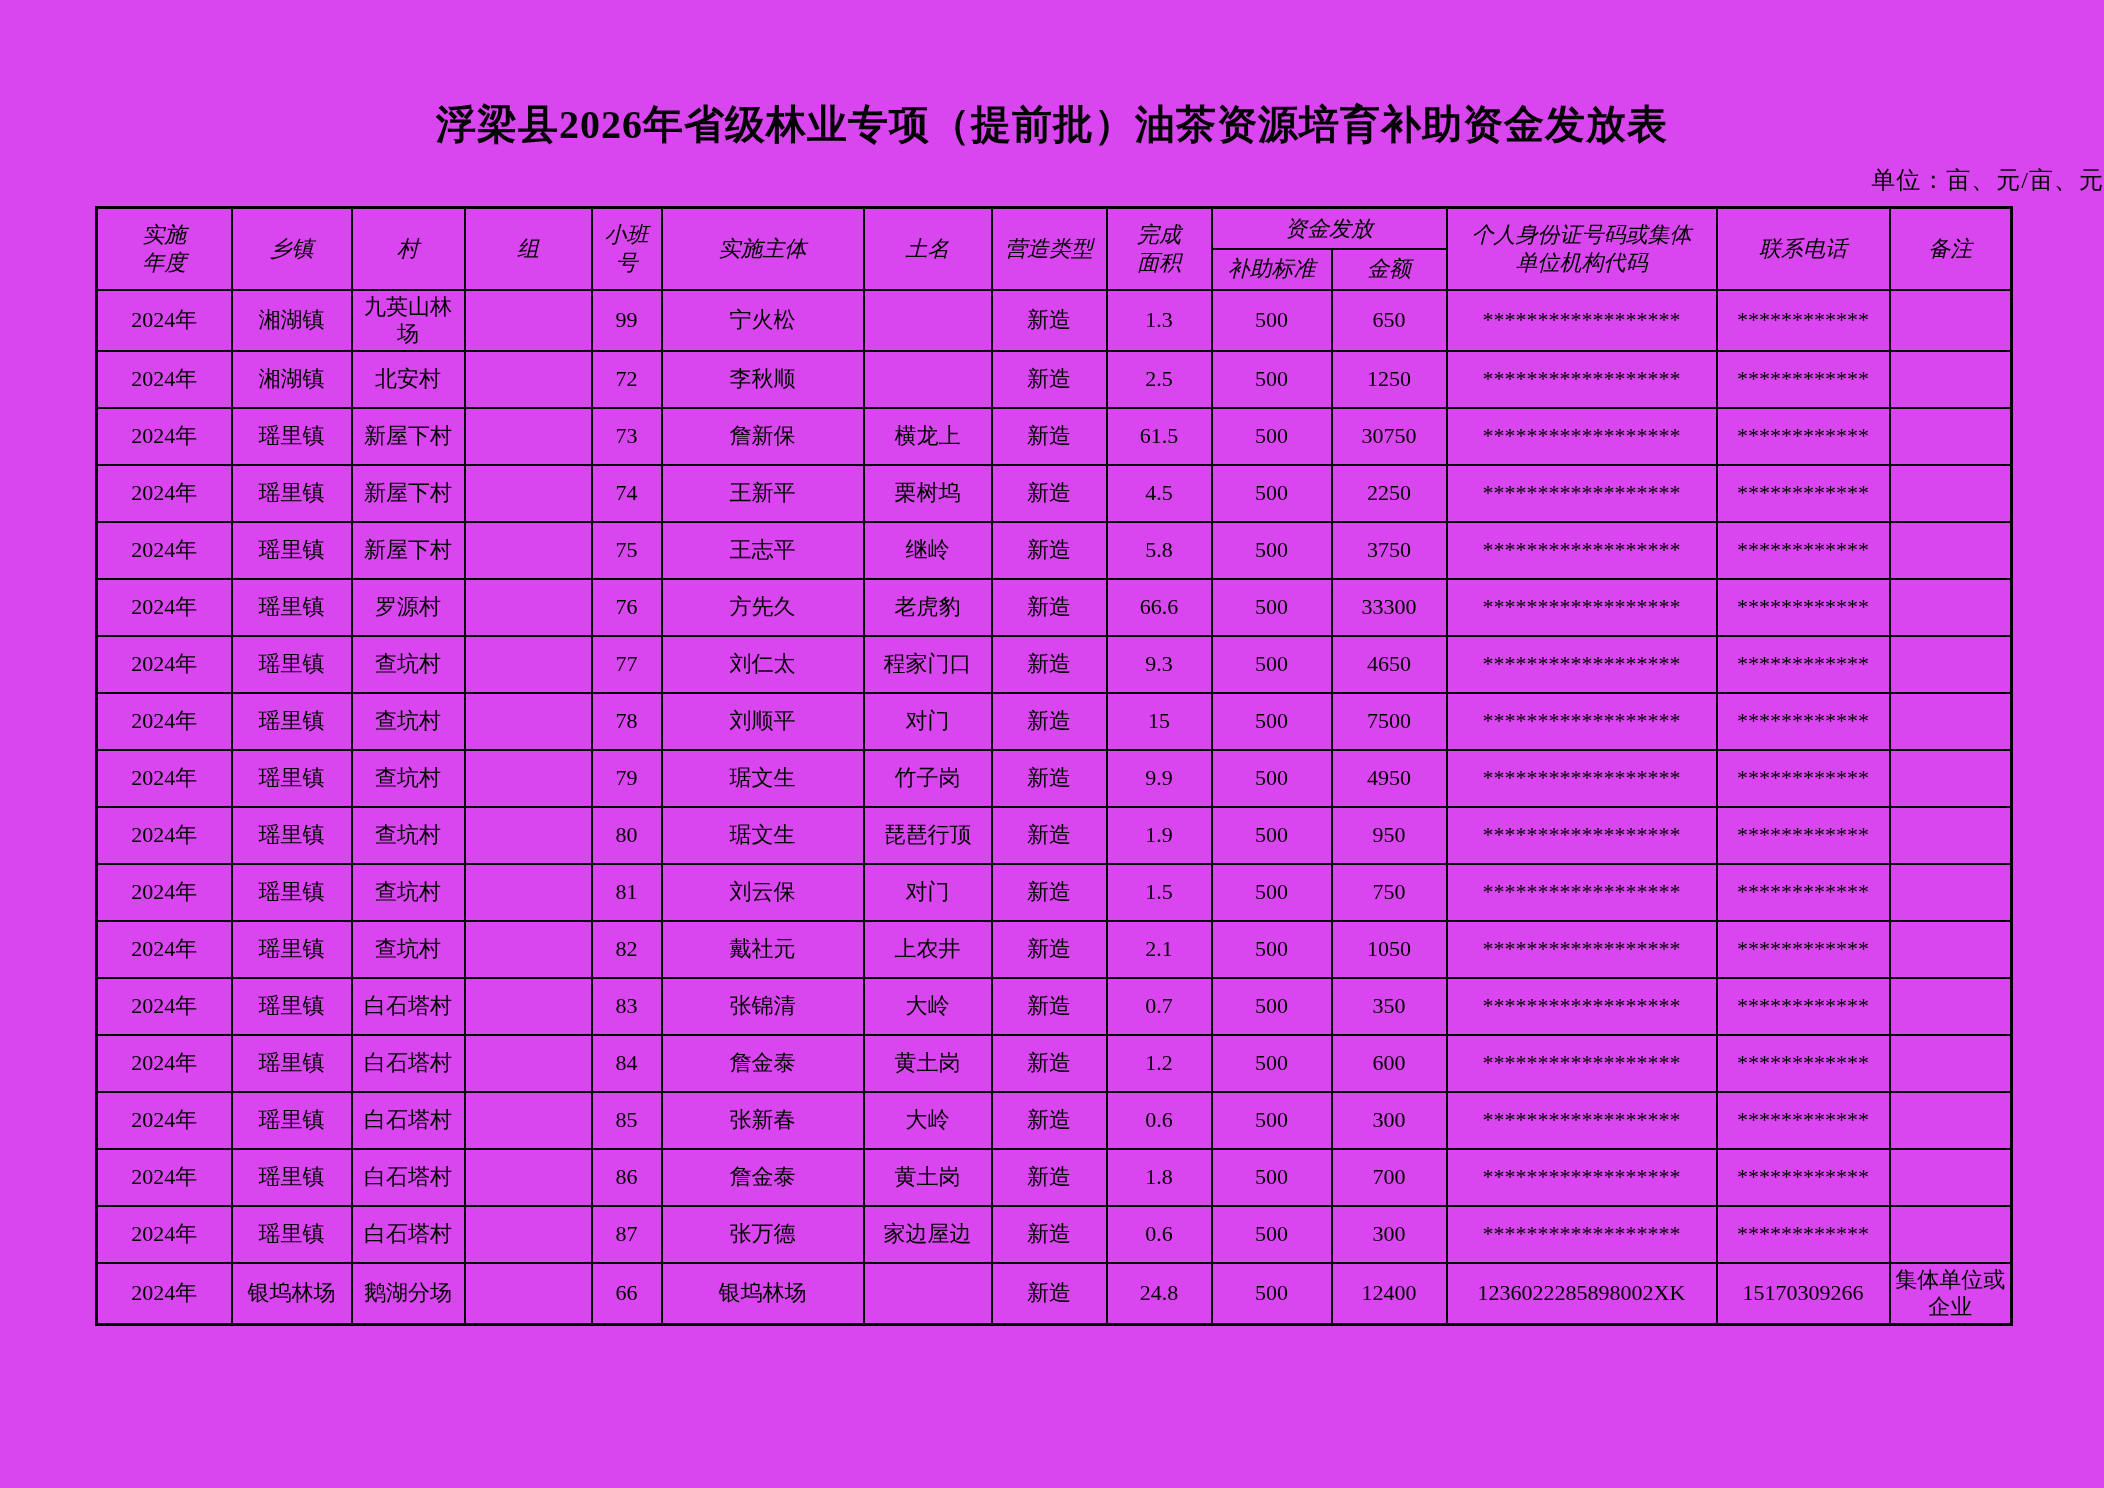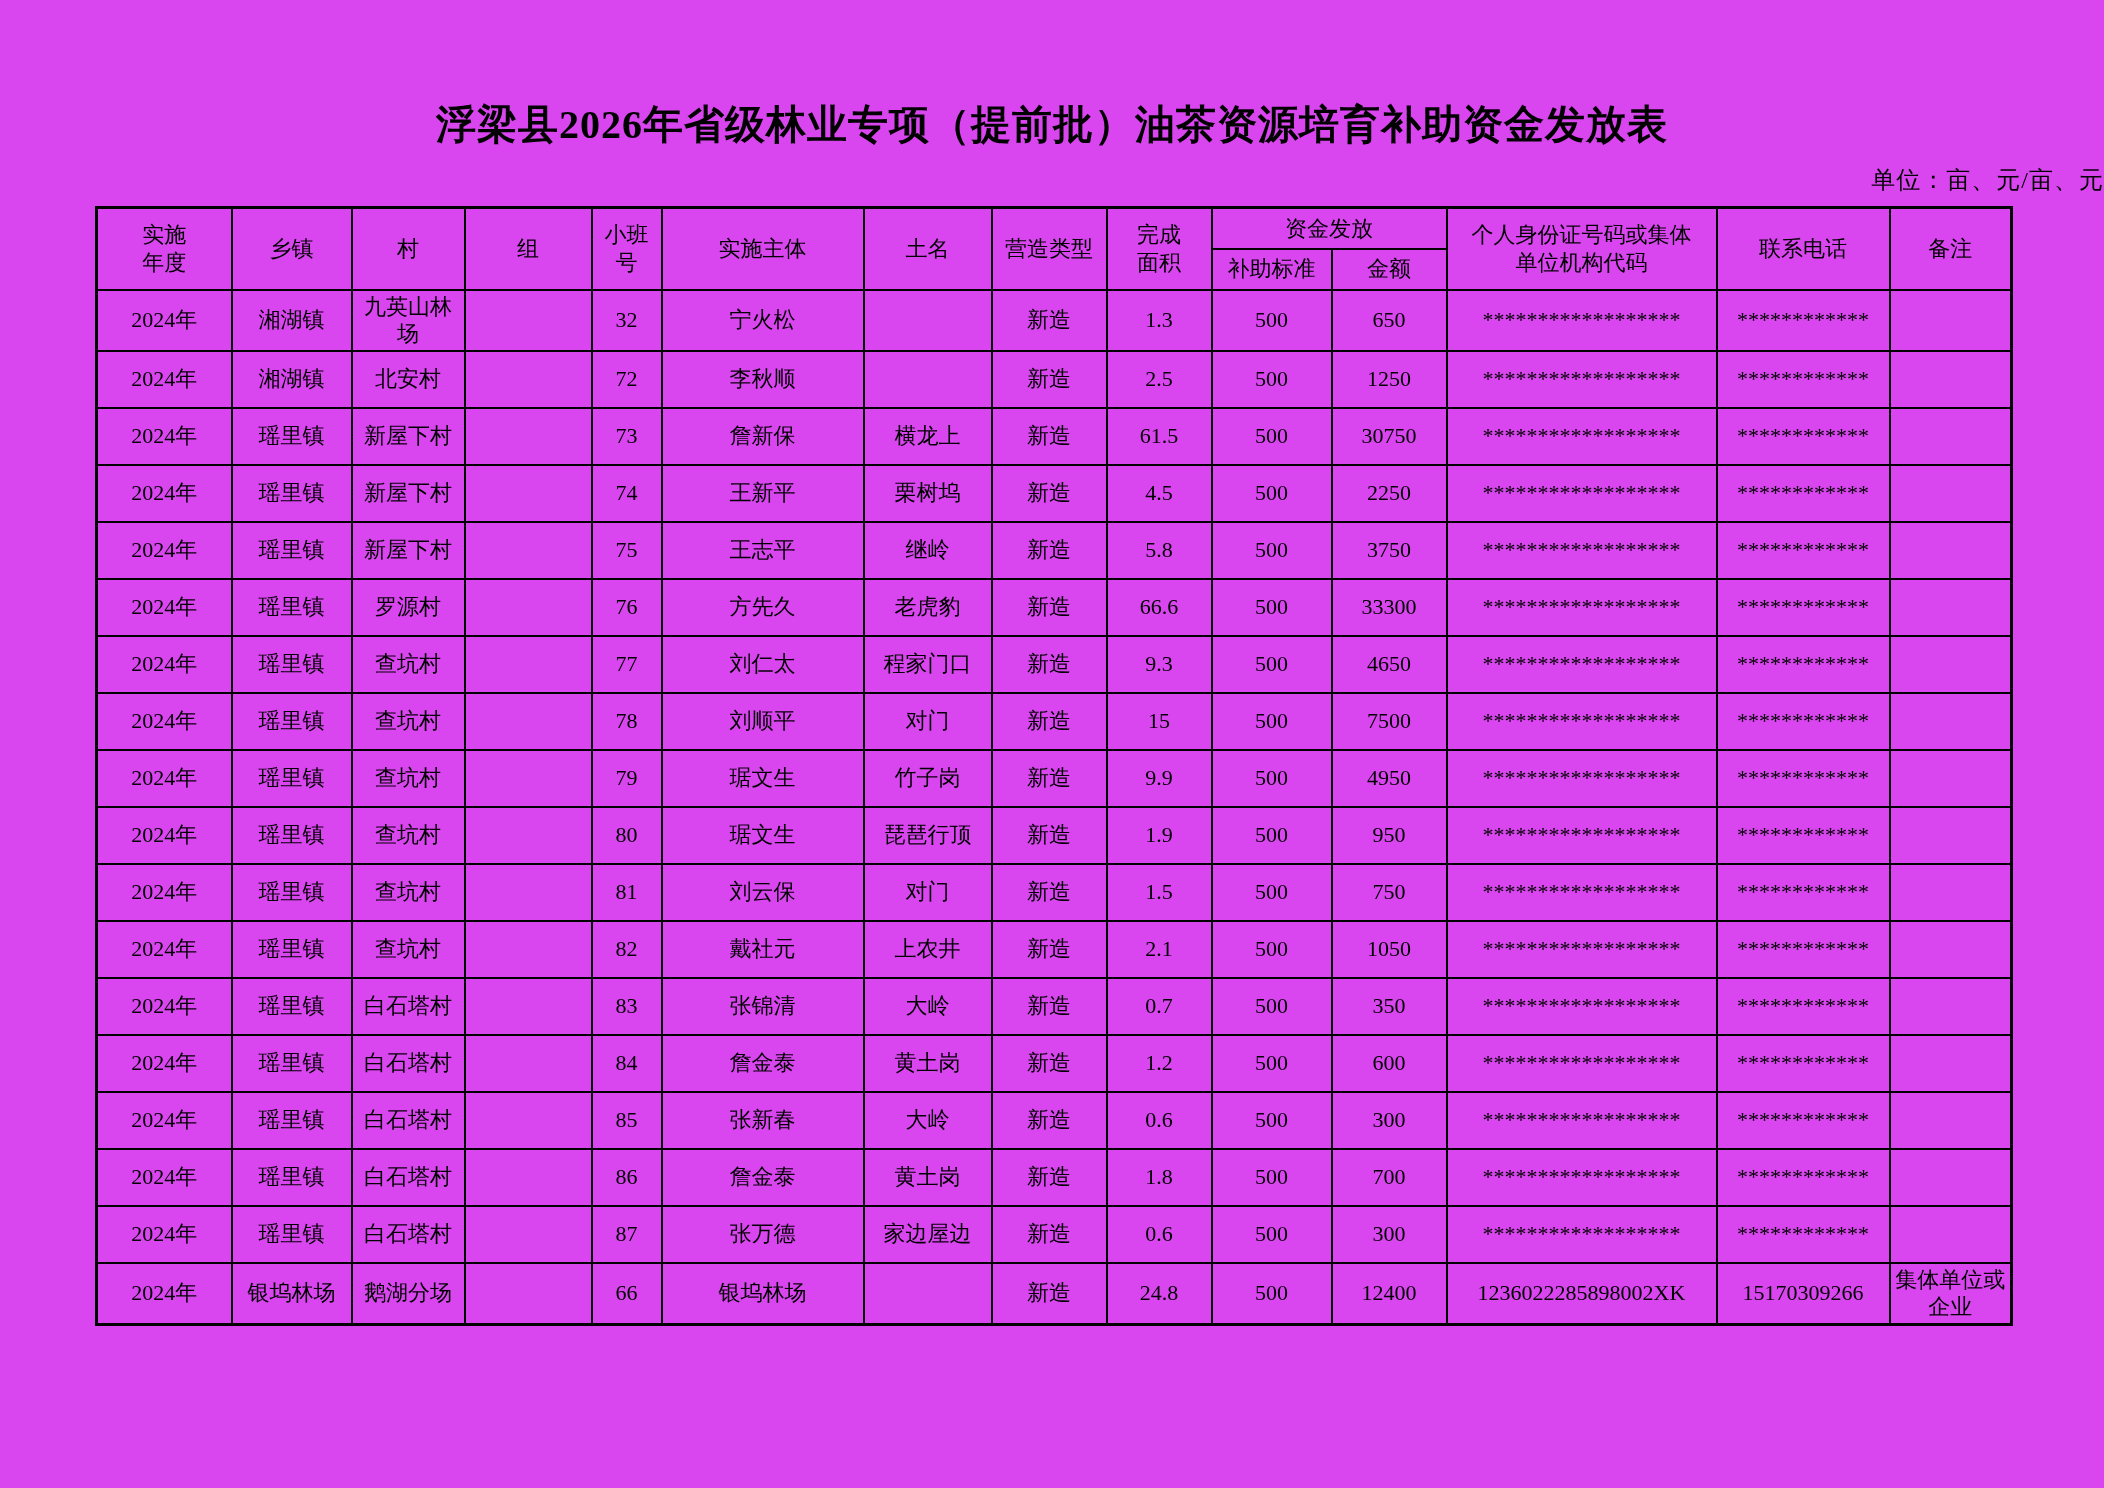--- a/index.html
+++ b/index.html
@@ -46,21 +46,21 @@
   table.subsidy th, table.subsidy td {
     border: 2px solid #000;
     text-align: center;
     vertical-align: middle;
     font-size: 22px;
     font-weight: normal;
     padding: 2px 4px;
     overflow: hidden;
     word-break: break-all;
   }
-  table.subsidy thead tr { height: 41px; }
+  table.subsidy thead tr { height: 41px; font-style: italic; }
   table.subsidy thead th { white-space: pre-line; line-height: 1.25; }
   table.subsidy tbody tr { height: 57px; }
   table.subsidy tbody td { line-height: 1.25; }
   .page-footer {
     margin-top: 62px;
     text-align: center;
     font-size: 24px;
     letter-spacing: 2px;
   }
 </style>
@@ -114,21 +114,21 @@
         <th>补助标准</th>
         <th>金额</th>
       </tr>
     </thead>
     <tbody id="table-body">
         <tr>
           <td>2024年</td>
           <td>湘湖镇</td>
           <td>九英山林场</td>
           <td></td>
-          <td>32</td>
+          <td>99</td>
           <td>宁火松</td>
           <td></td>
           <td>新造</td>
           <td>1.3</td>
           <td>500</td>
           <td>650</td>
           <td>******************</td>
           <td>************</td>
           <td></td>
         </tr>

